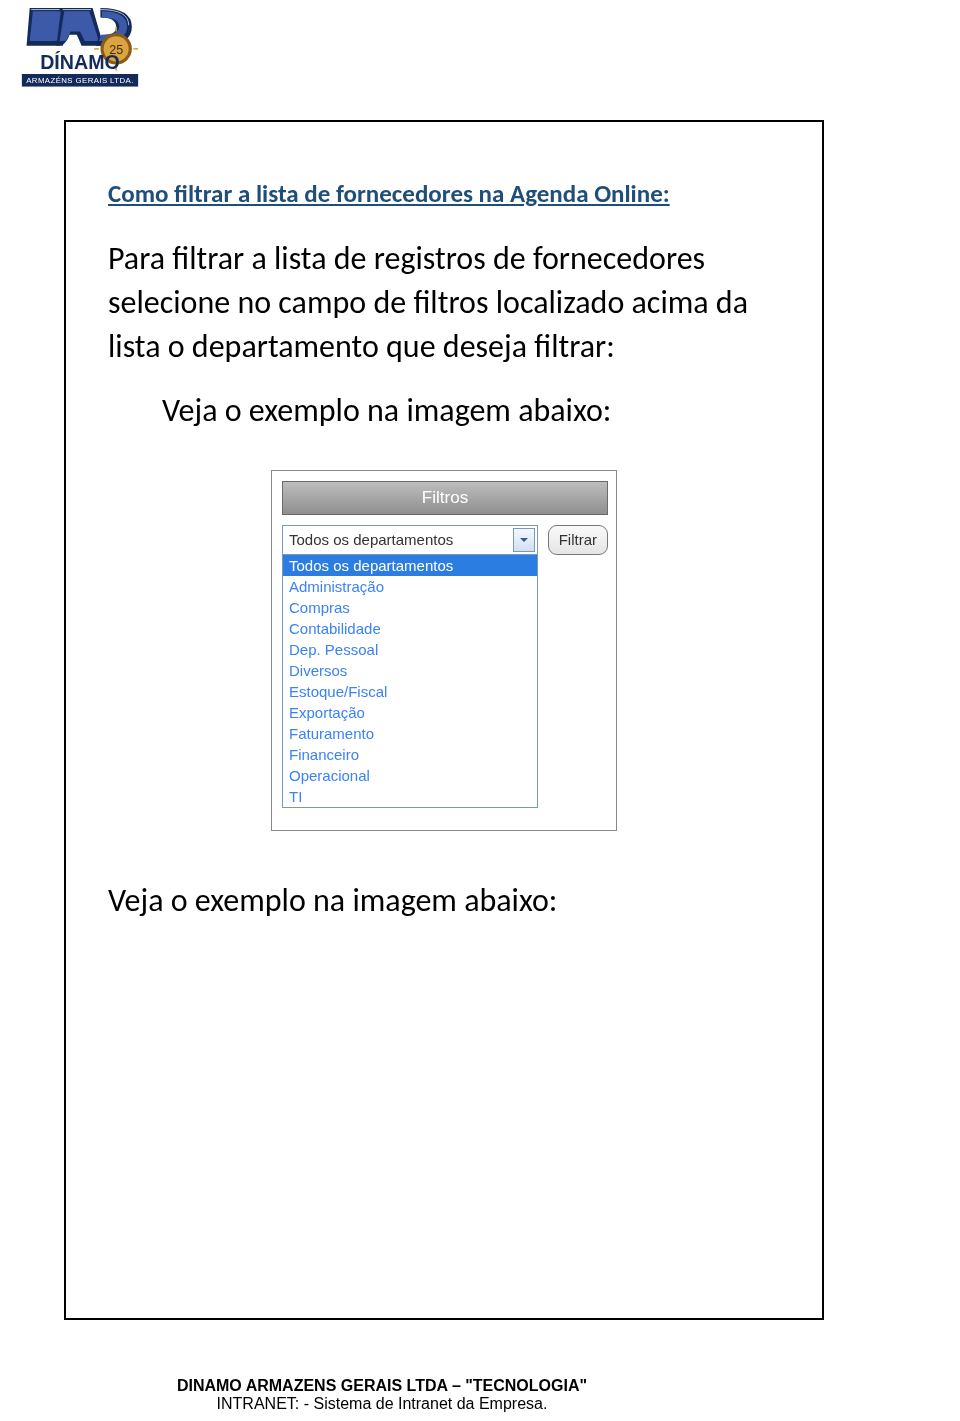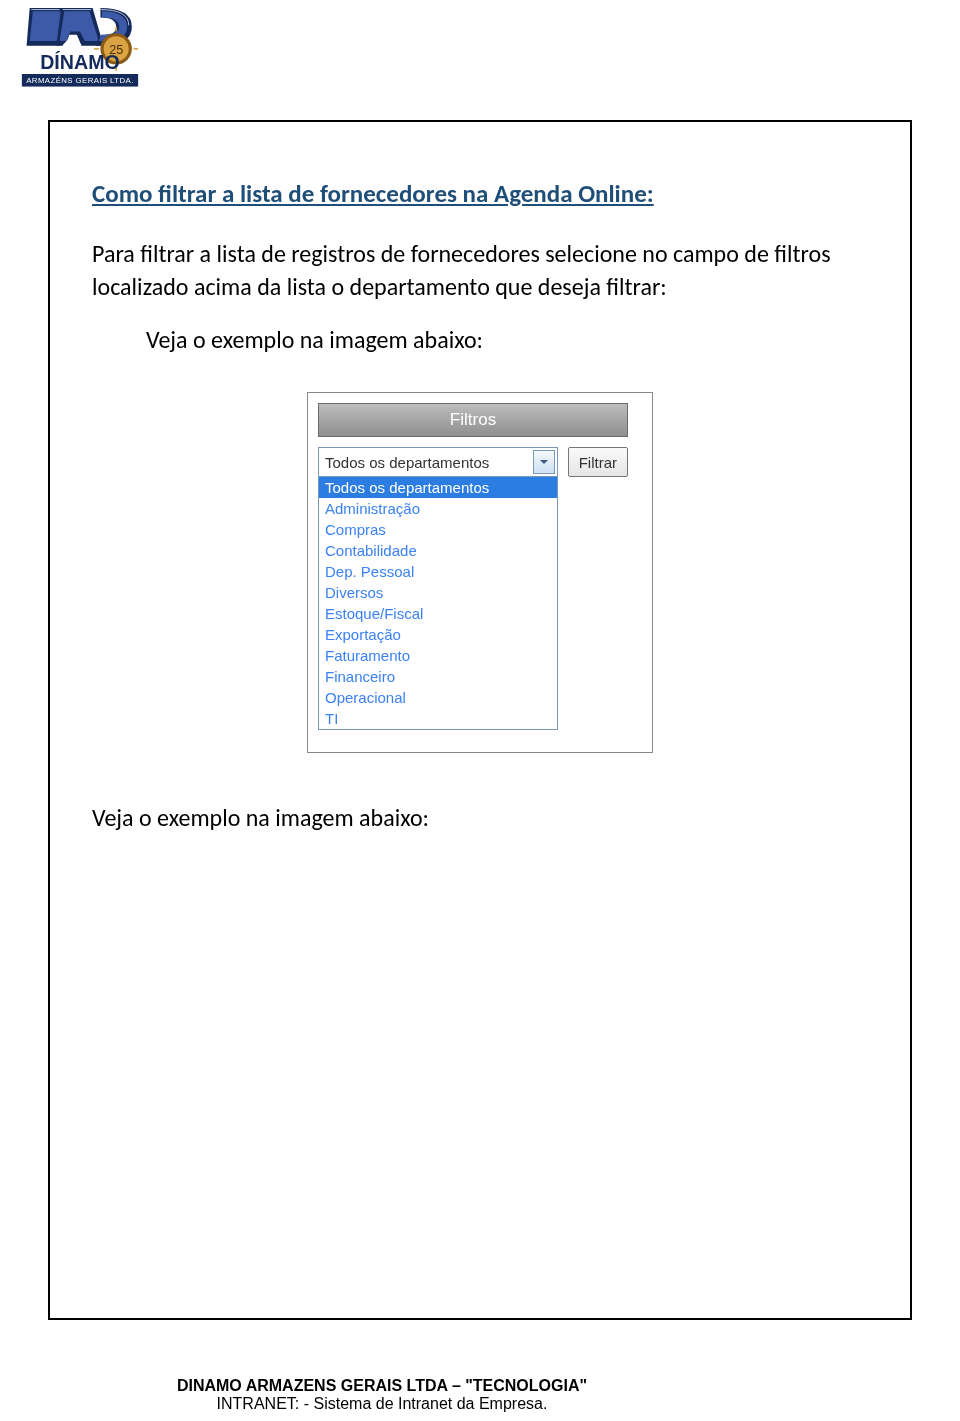--- a/index.html
+++ b/index.html
@@ -4,40 +4,40 @@
 <style>
   * { box-sizing: border-box; margin: 0; padding: 0; }
   html, body { width: 960px; height: 1421px; background: #fff; font-family: Calibri, Arial, sans-serif; color: #000; }
   body { position: relative; }
 
   
   .logo { position: absolute; top: 8px; left: 6px; width: 148px; height: 88px; }
   .logo svg { width: 100%; height: 100%; }
 
   
-  .frame { position: absolute; top: 120px; left: 48px; width: 864px; height: 1200px; border: 2px solid #000; padding: 56px 42px 0 42px; }
+  .frame { position: absolute; top: 120px; left: 64px; width: 760px; height: 1200px; border: 2px solid #000; padding: 56px 42px 0 42px; }
 
   .title { color: #1f4e79; font-size: 25px; font-weight: 700; text-decoration: underline; margin-bottom: 28px; }
-  .para  { font-size: 24px; line-height: 1.38; margin-bottom: 20px; }
+  .para  { font-size: 32px; line-height: 1.38; margin-bottom: 20px; }
   .bold  { font-weight: 400; }
   .indent-block { margin-left: 54px; margin-top: 6px; }
 
   
   .shot-wrap { width: 346px; margin: 36px auto 48px auto; }
-  .shot { border: 1px solid #888; background: #fff; padding: 10px 24px 22px 10px; }
+  .shot { border: 1px solid #888; background: #fff; padding: 10px 8px 22px 10px; }
   .shot-header { height: 34px; background: linear-gradient(#bdbdbd,#8f8f8f); border: 1px solid #6b6b6b; color: #fff; font: 17px Arial, sans-serif; display: flex; align-items: center; justify-content: center; margin-bottom: 10px; }
   .shot-row { display: flex; gap: 10px; align-items: flex-start; }
   .combo { flex: 1; position: relative; }
   .combo-top { height: 30px; border: 1px solid #7a98b8; background: #fff; display: flex; align-items: center; padding: 0 26px 0 6px; font: 15px Arial, sans-serif; color: #333; position: relative; }
   .combo-arrow { position: absolute; right: 2px; top: 2px; width: 22px; height: 24px; border: 1px solid #7a98b8; background: linear-gradient(#f4f8fc,#cfe0f1); display: flex; align-items: center; justify-content: center; }
   .combo-arrow svg { width: 10px; height: 10px; }
   .combo-list { border: 1px solid #7a98b8; border-top: none; background: #fff; }
   .combo-list .opt { padding: 2px 6px; font: 15px Arial, sans-serif; color: #3b82f6; }
   .combo-list .opt.sel { background: #2b7de1; color: #fff; }
-  .filt-btn { height: 30px; padding: 0 10px; border: 1px solid #777; background: linear-gradient(#fafafa,#e5e5e5); font: 15px Arial, sans-serif; color: #333; display: flex; align-items: center; border-radius: 2px; text-align: right; }
+  .filt-btn { height: 30px; padding: 0 10px; border: 1px solid #777; background: linear-gradient(#fafafa,#e5e5e5); font: 15px Arial, sans-serif; color: #333; display: flex; align-items: center; border-radius: 9px; text-align: right; }
 
   
   .footer { position: absolute; bottom: 8px; left: 0; width: 764px; text-align: center; font: bold 16px Arial, sans-serif; }
   .footer-line2 { font: 16px Arial, sans-serif; font-weight: normal; }
   .footer-year  { font: 16px Arial, sans-serif; font-weight: normal; }
 </style>
 </head>
 <body>
 
 <div class="logo">

